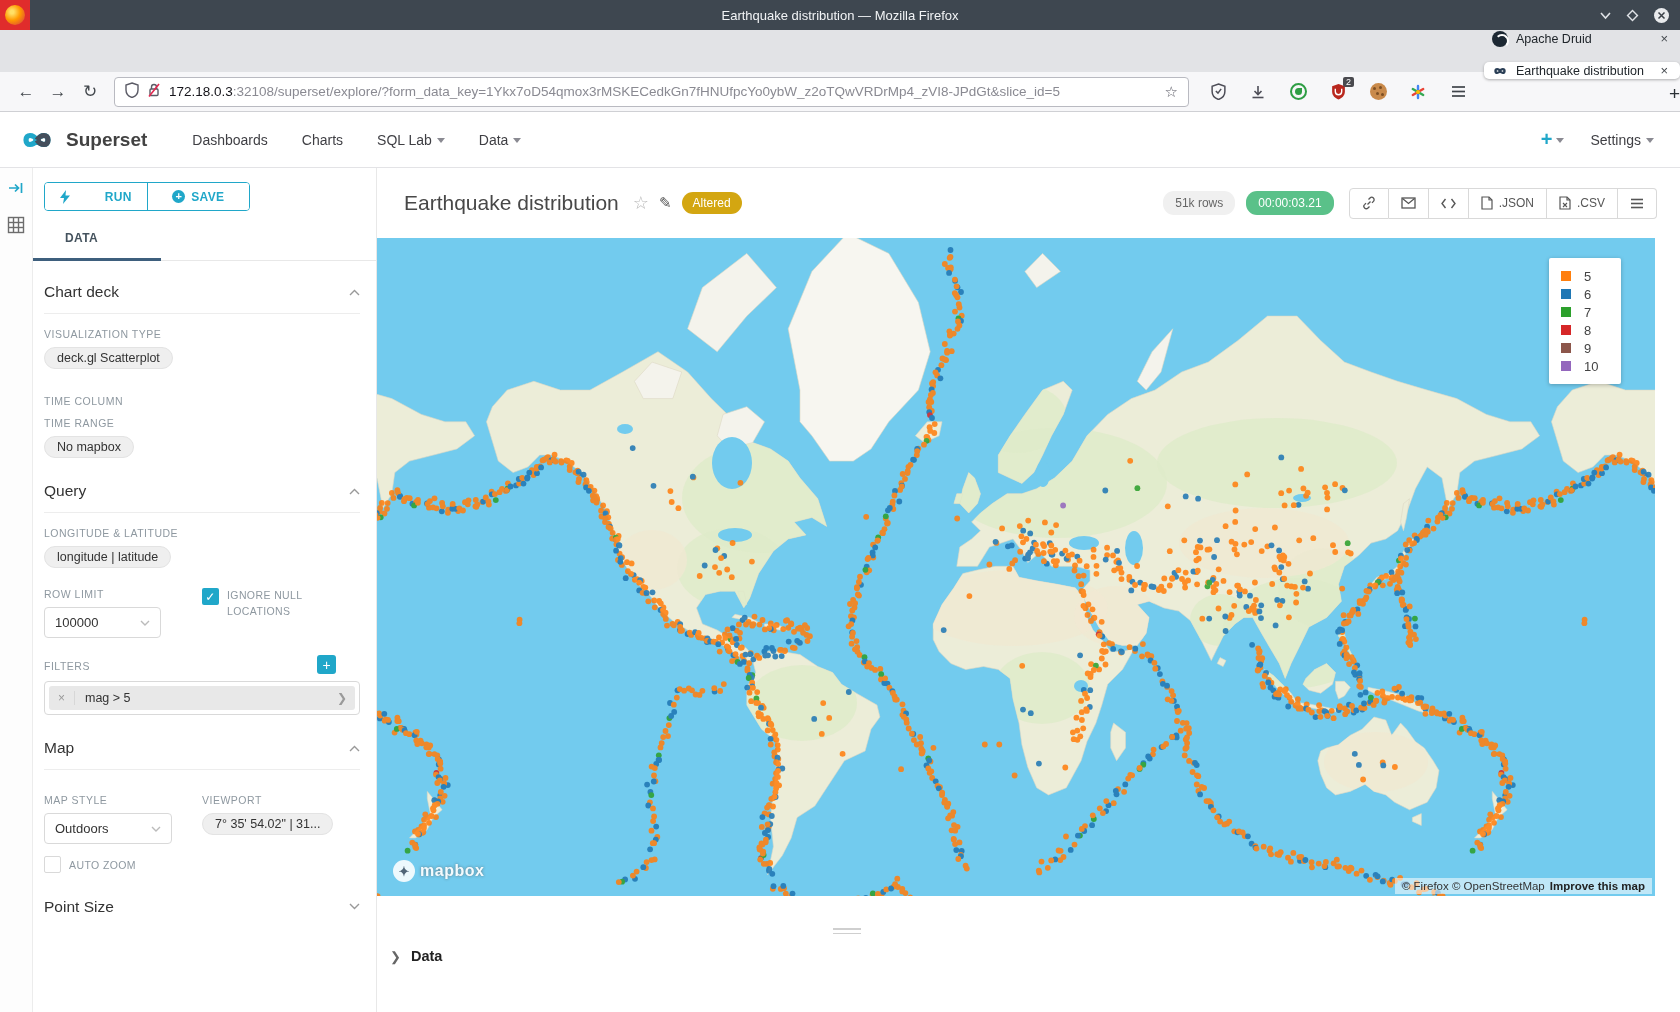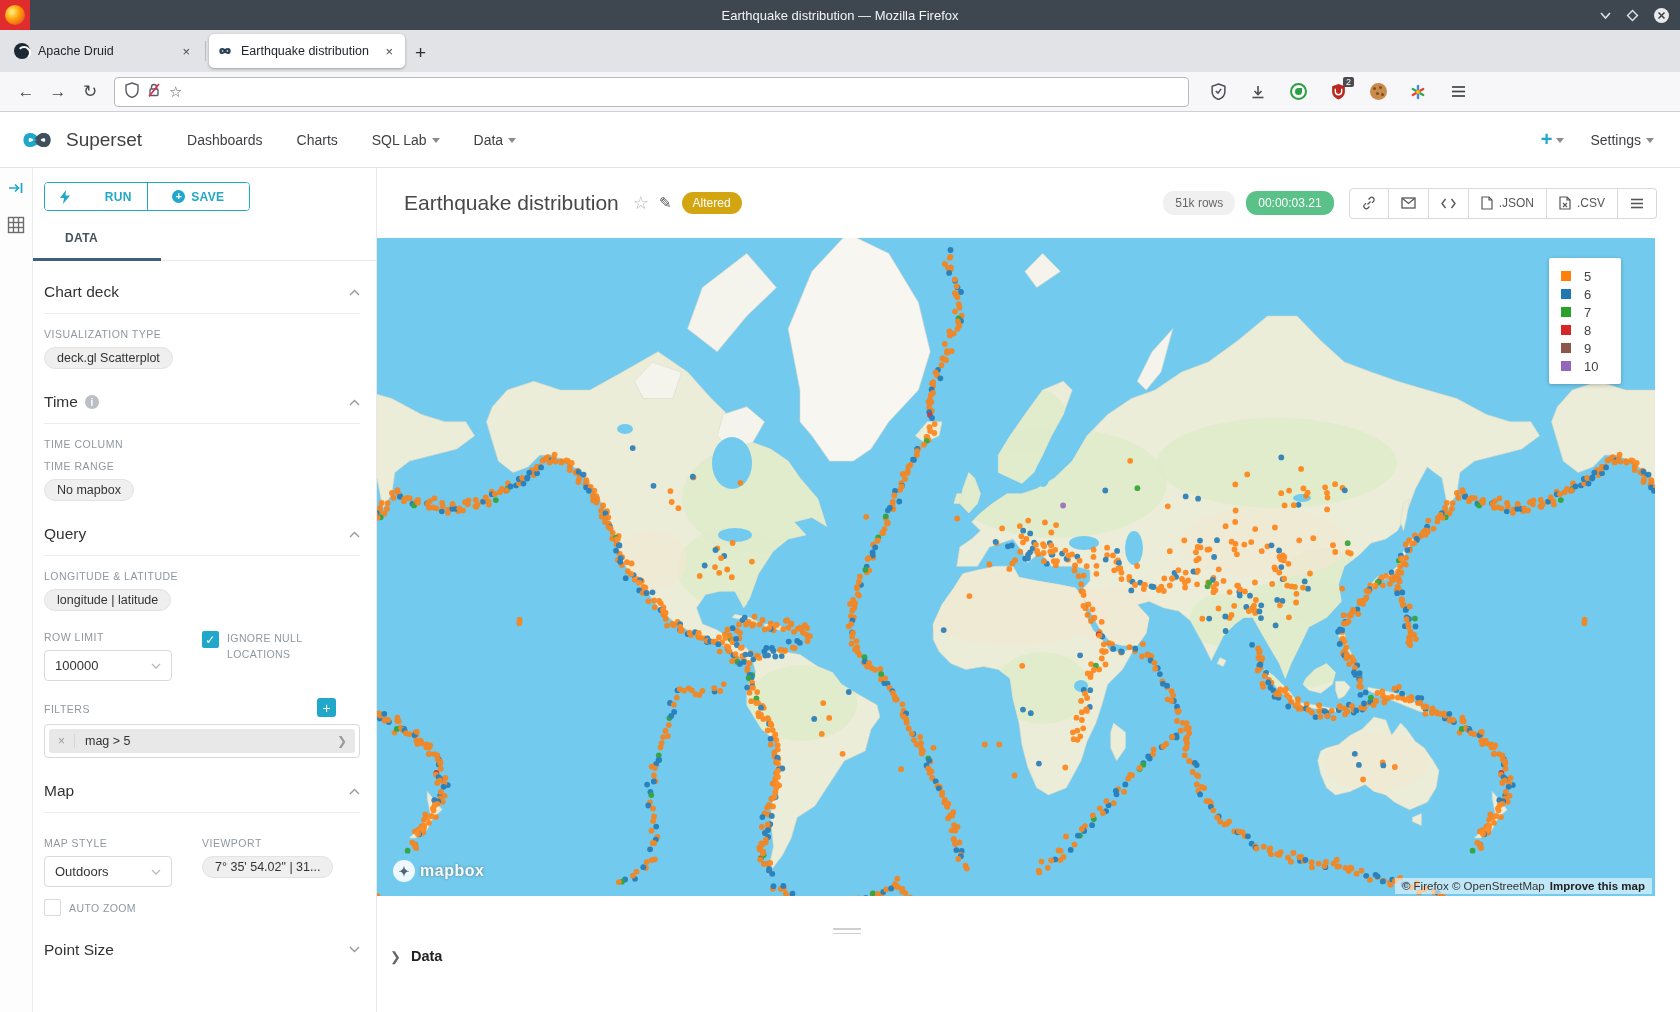--- a/index.html
+++ b/index.html
@@ -6,21 +6,21 @@
   html,body { width:1680px; height:1012px; overflow:hidden; font-family:"Liberation Sans",sans-serif; background:#fff; }
 
   
   .titlebar { height:30px; background:#3e4750; display:flex; align-items:center; position:relative; }
   .app-badge { width:30px; height:30px; background:#e02c2c; display:flex; align-items:center; justify-content:center; }
   .ff-circle { width:20px; height:20px; border-radius:50%; background:radial-gradient(circle at 35% 35%, #ffe066 10%, #ff9a00 45%, #e4572e 80%); }
   .win-title { position:absolute; left:0; right:0; text-align:center; color:#f2f4f6; font-size:13px; pointer-events:none; }
   .win-controls { margin-left:auto; display:flex; align-items:center; gap:14px; padding-right:10px; z-index:2; }
   .win-controls svg { display:block; }
 
-  .tabbar { height:42px; background:#e2e3e6; display:flex; align-items:flex-end; padding:0 0 0 6px; }
+  .tabbar { height:42px; background:#e2e3e6; display:flex; align-items:flex-end; padding:0 0 0 6px;flex-direction:column; }
   .tab { height:34px; margin-bottom:4px; width:196px; display:flex; align-items:center; gap:8px; padding:0 8px; border-radius:5px; font-size:12.5px; color:#20262b; }
   .tab.active { background:#fff; box-shadow:0 1px 3px rgba(0,0,0,.3); }
   .tab .fav { width:16px; height:16px; flex:0 0 16px; }
   .tab .tlabel { flex:1; white-space:nowrap; overflow:hidden; text-overflow:ellipsis; }
   .tab .tclose { color:#44494e; font-size:13px; padding:1px 4px; border-radius:3px; }
   .tab-sep { width:1px; height:20px; background:#b9babc; margin:0 3px 11px 3px; }
   .newtab { color:#2b3136; font-size:19px; margin:0 0 8px 10px; }
   .druid-ic { width:16px; height:16px; border-radius:50%; background:#1c2833; position:relative; }
   .druid-ic:after { content:""; position:absolute; left:3px; top:3px; width:10px; height:10px; border-radius:50%; border:2px solid #fff; border-left-color:transparent; border-bottom-color:transparent; }
 
@@ -33,21 +33,21 @@
   .btico { margin-left:18px; display:flex; align-items:center; justify-content:center; width:22px; height:22px; position:relative; }
   .badge2 { position:absolute; top:-4px; right:-5px; background:#4a4a4f; color:#fff; font-size:9px; padding:0 3px; border-radius:2px; }
   .cookie { width:17px; height:17px; border-radius:50%; background:#c98a4b; position:relative; }
   .cookie i { position:absolute; width:3px; height:3px; border-radius:50%; background:#7d4f24; }
   .leafring { width:17px; height:17px; border-radius:50%; border:2px solid #2e9e44; display:flex; align-items:center; justify-content:center; }
   .leafring b { width:7px; height:7px; background:#2e9e44; border-radius:50% 0 50% 50%; }
 
   
   .navbar { height:56px; background:#fff; border-bottom:1px solid #e3e3e6; display:flex; align-items:center; padding:0 18px; }
   .brand { display:flex; align-items:center; gap:8px; margin-right:28px; }
-  .brand-name { font-size:19px; font-weight:normal; color:#424242; }
+  .brand-name { font-size:19px; font-weight:bold; color:#424242; }
   .navitem { font-size:14px; color:#3f3f44; margin:0 17px; display:flex; align-items:center; gap:5px; }
   .caret { width:0; height:0; border-left:4px solid transparent; border-right:4px solid transparent; border-top:5px solid #8a8a92; margin-top:2px; }
   .nav-right { margin-left:auto; display:flex; align-items:center; gap:26px; padding-right:8px; }
   .plusbtn { color:#20a7c9; font-size:20px; font-weight:bold; display:flex; align-items:center; gap:4px; }
   .settings { font-size:14px; color:#3f3f44; display:flex; align-items:center; gap:5px; }
 
   
   .workspace { display:flex; height:844px; }
   .iconstrip { width:33px; background:#fdfdfd; border-right:1px solid #ececec; padding-top:12px; display:flex; flex-direction:column; align-items:center; gap:16px; }
   .sidebar { width:344px; border-right:1px solid #e8e8e8; padding:0; overflow:hidden; }
@@ -173,20 +173,21 @@
   <span class="navic">↻</span>
   <div class="urlfield">
     <span><svg width="14" height="16" viewBox="0 0 14 16">
           <path d="M7 1 L13 3 V8 C13 12 10 14.5 7 15.5 C4 14.5 1 12 1 8 V3 Z" fill="none" stroke="#5b5b66" stroke-width="1.4"></path>
         </svg></span>
     <span><svg width="14" height="16" viewBox="0 0 14 16">
           <rect x="3" y="7" width="8" height="6.5" rx="1" fill="none" stroke="#5b5b66" stroke-width="1.4"></rect>
           <path d="M4.5 7 V5 a2.5 2.5 0 0 1 5 0 V7" fill="none" stroke="#5b5b66" stroke-width="1.4"></path>
           <line x1="2" y1="14.5" x2="12" y2="2" stroke="#e22850" stroke-width="1.6"></line>
         </svg></span>
+    <span class="urltext"><span>172.18.0.3</span><span class="gray">:32108/superset/explore/?form_data_key=1Ykx7oD54qmox3rMSKECedkGn7fHNUfpcYo0ybW_z2oTQwVRDrMp4_zVI8-JPdGt&amp;slice_id=5</span></span>
     <span class="starbm">☆</span>
   </div>
   <span class="btico">
       <svg width="15" height="17" viewBox="0 0 14 16">
         <path d="M7 1 L13 3 V8 C13 12 10 14.5 7 15.5 C4 14.5 1 12 1 8 V3 Z" fill="none" stroke="#4d4d57" stroke-width="1.4"></path>
         <polyline points="4.5,7.5 6.5,9.5 9.5,5.5" fill="none" stroke="#4d4d57" stroke-width="1.4"></polyline>
       </svg>
     </span>
   <span class="btico">
       <svg width="16" height="16" viewBox="0 0 16 16">
@@ -314,51 +315,40 @@
               <svg width="11" height="7" viewBox="0 0 11 7">
                 <polyline points="1,6 5.5,1.5 10,6" fill="none" stroke="#999" stroke-width="1.4"></polyline>
               </svg>
             </span>
         </div>
         <div class="ctl-label">VISUALIZATION TYPE</div>
         <span class="pill">deck.gl Scatterplot</span>
       </div>
 
       <div class="section">
-        <div class="sec-hd">
-          <span class="sec-title">
-              <span>Time</span>
-              <i class="info-i">i</i>
-            </span>
-          <span class="sec-chev">
-              <svg width="11" height="7" viewBox="0 0 11 7">
-                <polyline points="1,6 5.5,1.5 10,6" fill="none" stroke="#999" stroke-width="1.4"></polyline>
-              </svg>
-            </span>
-        </div>
         <div class="ctl-label">TIME COLUMN</div>
         <div class="ctl-label">TIME RANGE</div>
         <span class="pill">No mapbox</span>
       </div>
 
       <div class="section">
         <div class="sec-hd">
           <span class="sec-title">Query</span>
           <span class="sec-chev">
               <svg width="11" height="7" viewBox="0 0 11 7">
                 <polyline points="1,6 5.5,1.5 10,6" fill="none" stroke="#999" stroke-width="1.4"></polyline>
               </svg>
             </span>
         </div>
         <div class="ctl-label">LONGITUDE &amp; LATITUDE</div>
         <span class="pill">longitude | latitude</span>
         <div class="two-col" style="margin-top:10px">
           <div class="c1">
             <div class="ctl-label">ROW LIMIT</div>
-            <div class="selbox" style="width:128px">
+            <div class="selbox" style="width:117px">
               <span>100000</span>
               <span class="chev">
                   <svg width="10" height="6" viewBox="0 0 10 6">
                     <polyline points="1,1 5,5 9,1" fill="none" stroke="#bbb" stroke-width="1.4"></polyline>
                   </svg>
                 </span>
             </div>
           </div>
           <div class="c2">
             <div class="cbrow">

